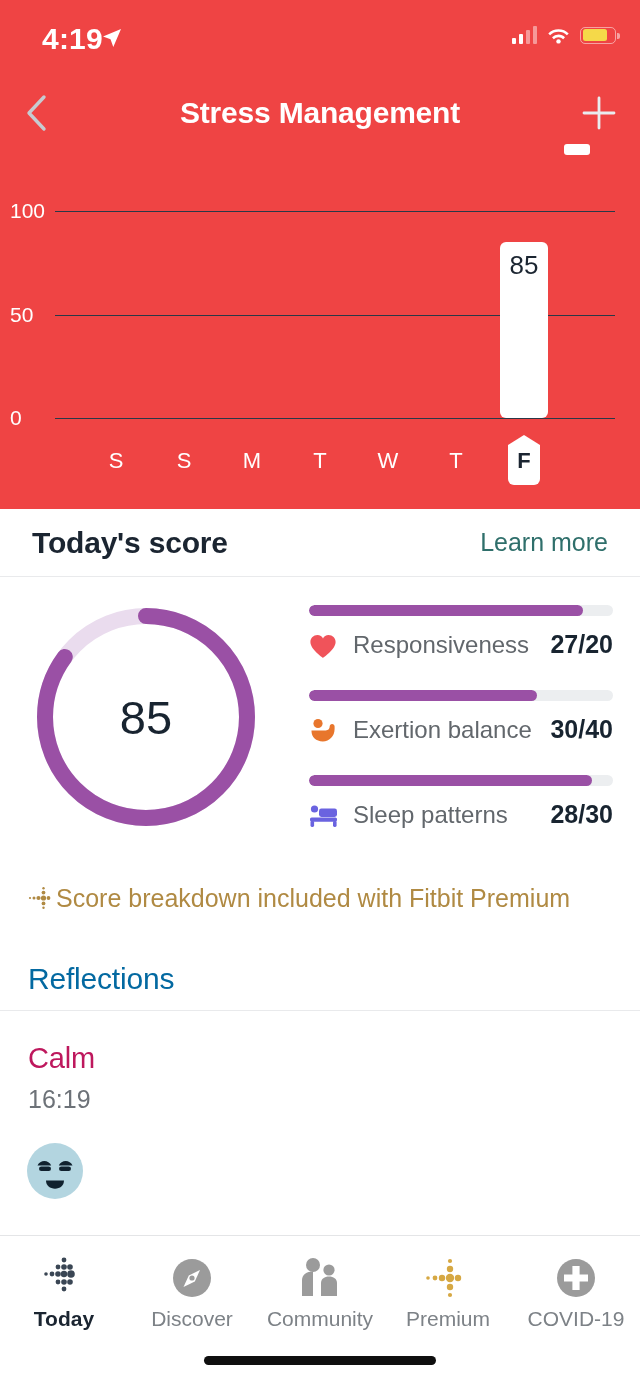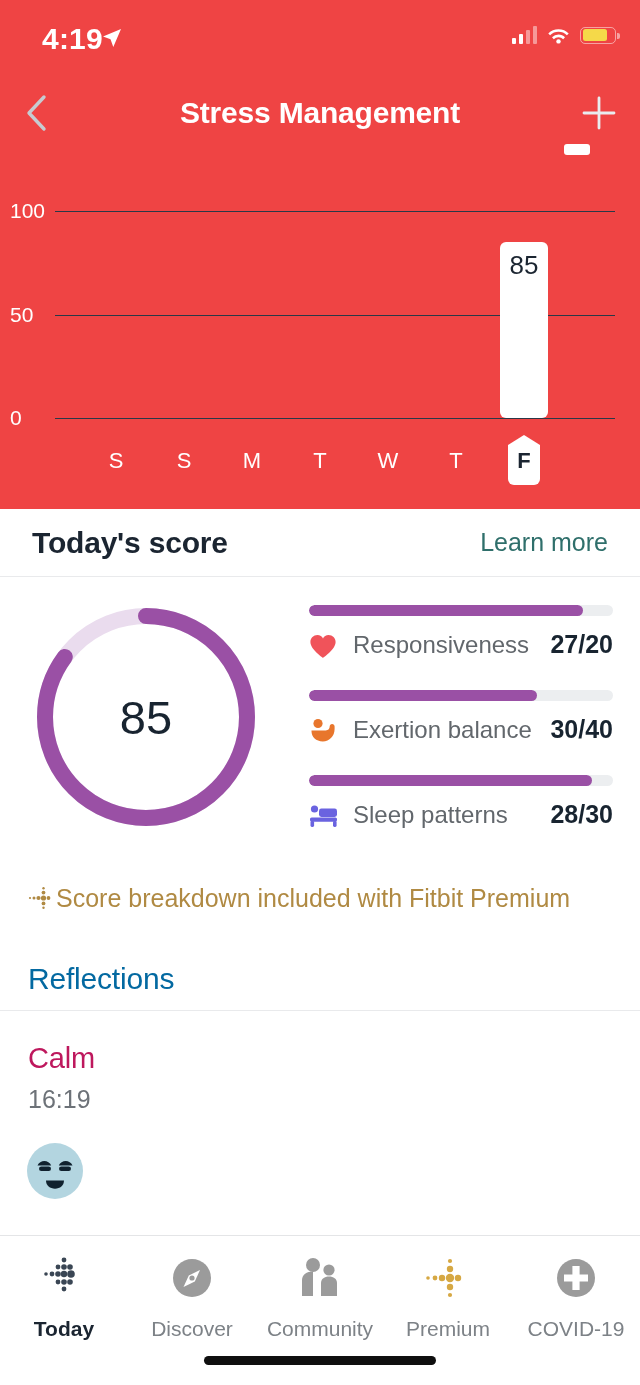--- a/index.html
+++ b/index.html
@@ -158,21 +158,21 @@
   
   .tabbar-sep { position:absolute; left:0; top:1235px; width:640px; height:1px; background:#e4e5e7; }
   .tabbar {
     position:absolute; left:0; top:1236px; width:640px; height:149px; background:#ffffff;
   }
   .tabs { display:flex; width:640px; padding-top:18px; }
   .tab {
     flex:1; display:flex; flex-direction:column; align-items:center; cursor:pointer;
   }
   .tab-ico { height:48px; display:flex; align-items:center; justify-content:center; }
-  .tab-label { margin-top:15px; font-size:21px; color:#7d8287; white-space:nowrap; }
+  .tab-label { margin-top:5px; font-size:21px; color:#7d8287; white-space:nowrap; }
   .tab.active .tab-label { color:#1b2531; font-weight:700; }
   .home-ind {
     position:absolute; left:50%; transform:translateX(-50%); bottom:20px;
     width:232px; height:9px; background:#0f0f0f; border-radius:5px;
   }
 </style>
 </head>
 <body>
 
 <div class="phone">

